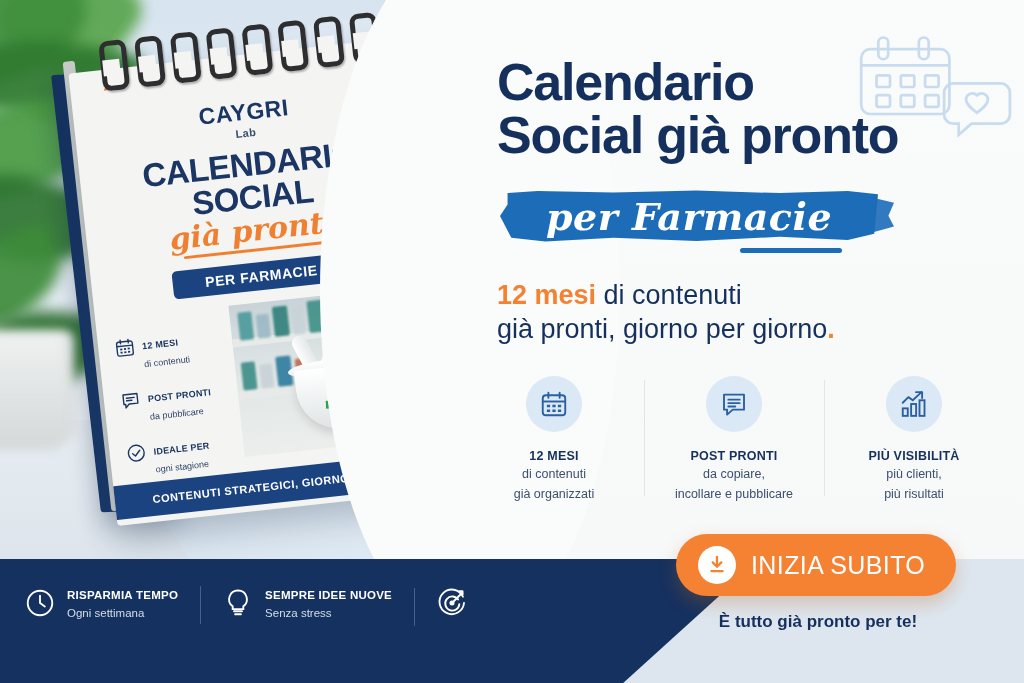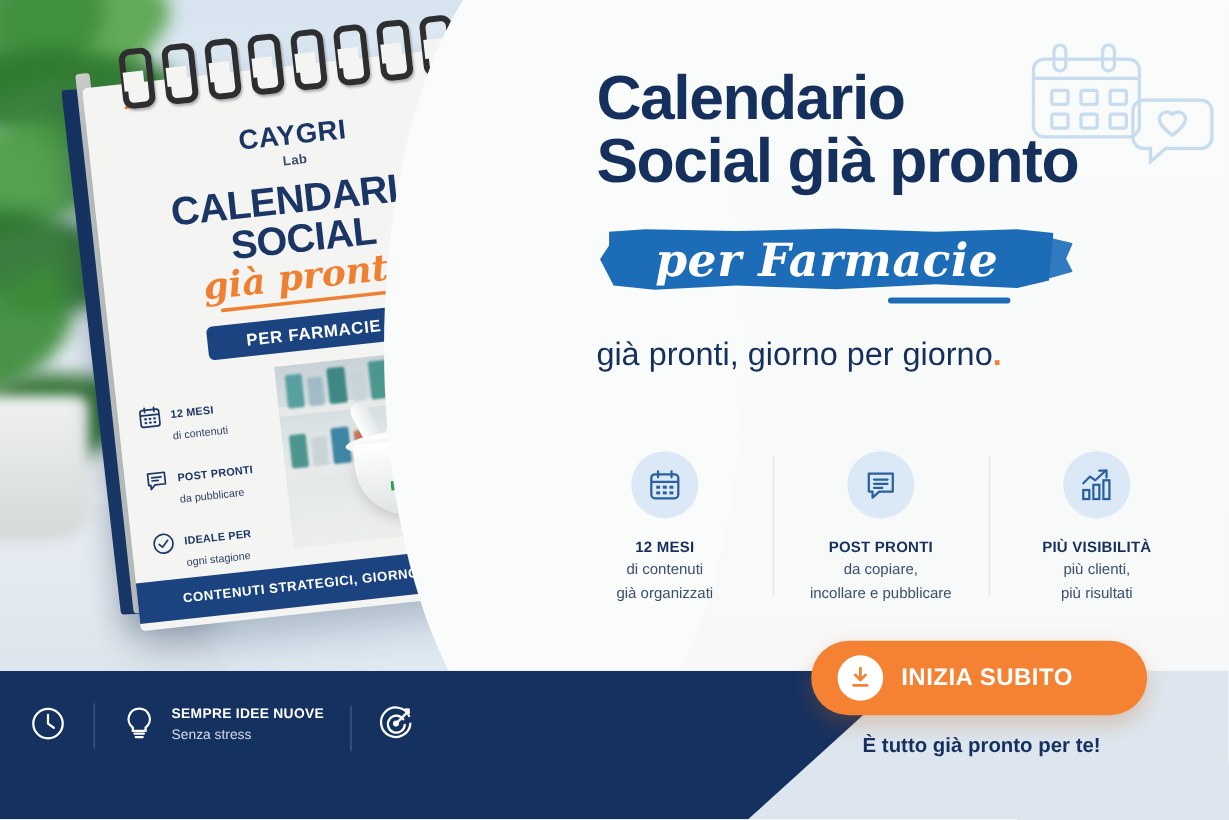--- a/index.html
+++ b/index.html
@@ -149,21 +149,21 @@
   .bfeat + .bfeat::before{content:"";position:absolute;left:0;top:1px;width:1px;height:38px;background:#44618c;}
   .bfeat .bic{width:32px;height:32px;flex:none;color:#ffffff;}
   .bfeat .bt1{font-size:11.5px;font-weight:bold;color:#ffffff;letter-spacing:.25px;white-space:nowrap;}
   .bfeat .bt2{font-size:11.5px;color:#d4dde9;margin-top:2px;white-space:nowrap;}
 
   .cta{position:absolute;left:676px;top:534px;width:280px;height:62px;background:#f58232;
     border-radius:31px;display:flex;align-items:center;gap:15px;padding-left:22px;
     box-shadow:0 8px 18px rgba(190,100,30,.28);box-sizing:border-box;cursor:pointer;}
   .cta .dl{width:38px;height:38px;border-radius:50%;background:#fff;flex:none;
     display:flex;align-items:center;justify-content:center;color:#f58232;}
-  .cta .ctalabel{color:#fff;font-size:20px;font-weight:bold;letter-spacing:.4px;text-align:center;}
+  .cta .ctalabel{color:#fff;font-size:25px;font-weight:normal;letter-spacing:.4px;text-align:center;}
 
   .cta-note{position:absolute;left:676px;top:608px;width:284px;text-align:center;}
   .cta-note .n1{font-size:16px;color:#1d3a68;}
   .cta-note .n2{font-size:17px;font-weight:bold;color:#15305d;margin-top:4px;}
 </style>
 </head>
 <body>
 
 <div class="stage">
 
@@ -347,20 +347,23 @@
       <div>Social già pronto</div>
     </div>
 
     <div class="brush"></div>
     <div class="brush-tail"></div>
     <div class="brush-txt">per Farmacie</div>
     <div class="brush-ul"></div>
 
     <div class="sub">
       <div>
+        <span class="orange">12 mesi</span><span class="lite"> di contenuti</span>
+      </div>
+      <div>
         <span class="bold">già pronti, giorno per giorno</span><span class="dot">.</span>
       </div>
     </div>
 
     <div class="features">
       <div class="feat">
         <div class="circle">
           <svg viewBox="0 0 24 24" width="30" height="30" fill="none" stroke="currentColor" stroke-width="1.5">
             <rect x="3" y="5" width="18" height="16" rx="2.5"></rect>
               <path d="M3 10h18"></path>
@@ -412,20 +415,24 @@
   <div class="bottom-dark"></div>
 
   <div class="bfeats">
     <div class="bfeat">
       <span class="bic">
         <svg viewBox="0 0 24 24" width="32" height="32" fill="none" stroke="currentColor" stroke-width="1.4">
           <circle cx="12" cy="12" r="9.2"></circle>
             <path d="M12 6.6V12l3.6 2.6" stroke-linecap="round" stroke-linejoin="round"></path>
         </svg>
       </span>
+      <span>
+        <span class="bt1">RISPARMIA TEMPO</span><br>
+        <span class="bt2">Ogni settimana</span>
+      </span>
     </div>
 
     <div class="bfeat">
       <span class="bic">
         <svg viewBox="0 0 24 24" width="32" height="32" fill="none" stroke="currentColor" stroke-width="1.4">
           <path d="M12 2.6a6.6 6.6 0 0 0-4 11.9v2.1h8v-2.1a6.6 6.6 0 0 0-4-11.9z"></path>
           <path d="M9 18.2h6M9.8 20.4h4.4" stroke-linecap="round"></path>
         </svg>
       </span>
       <span>

